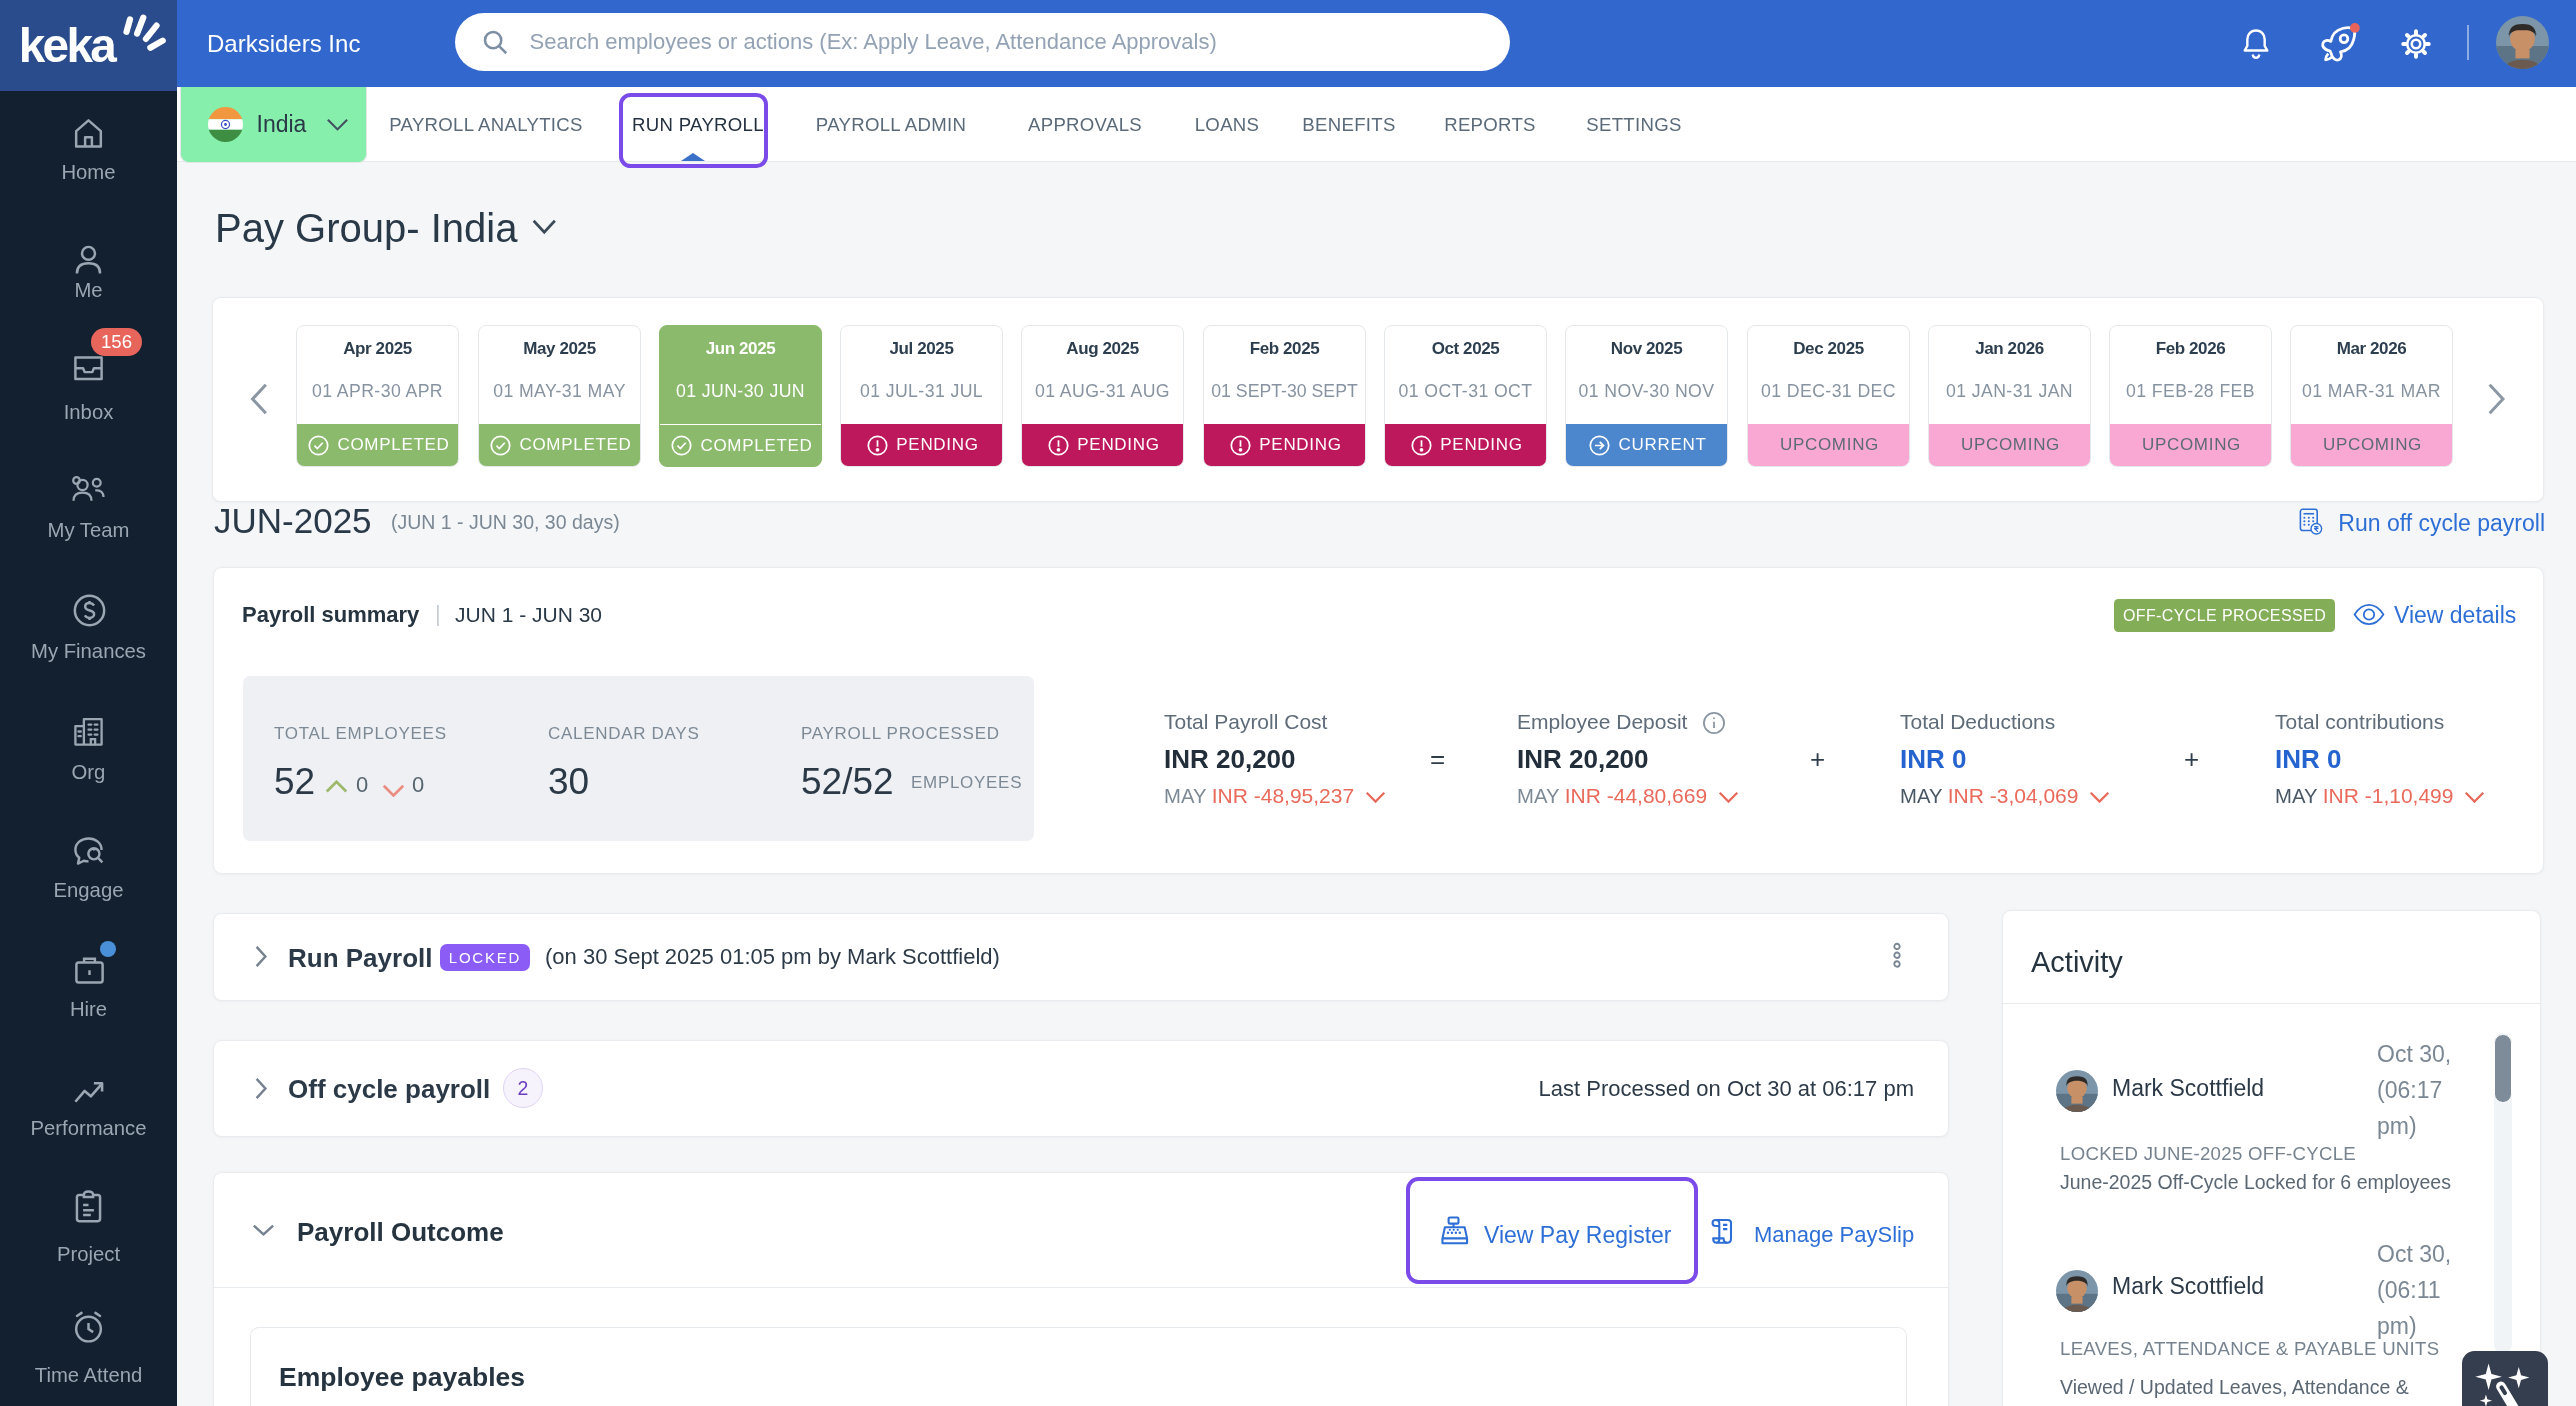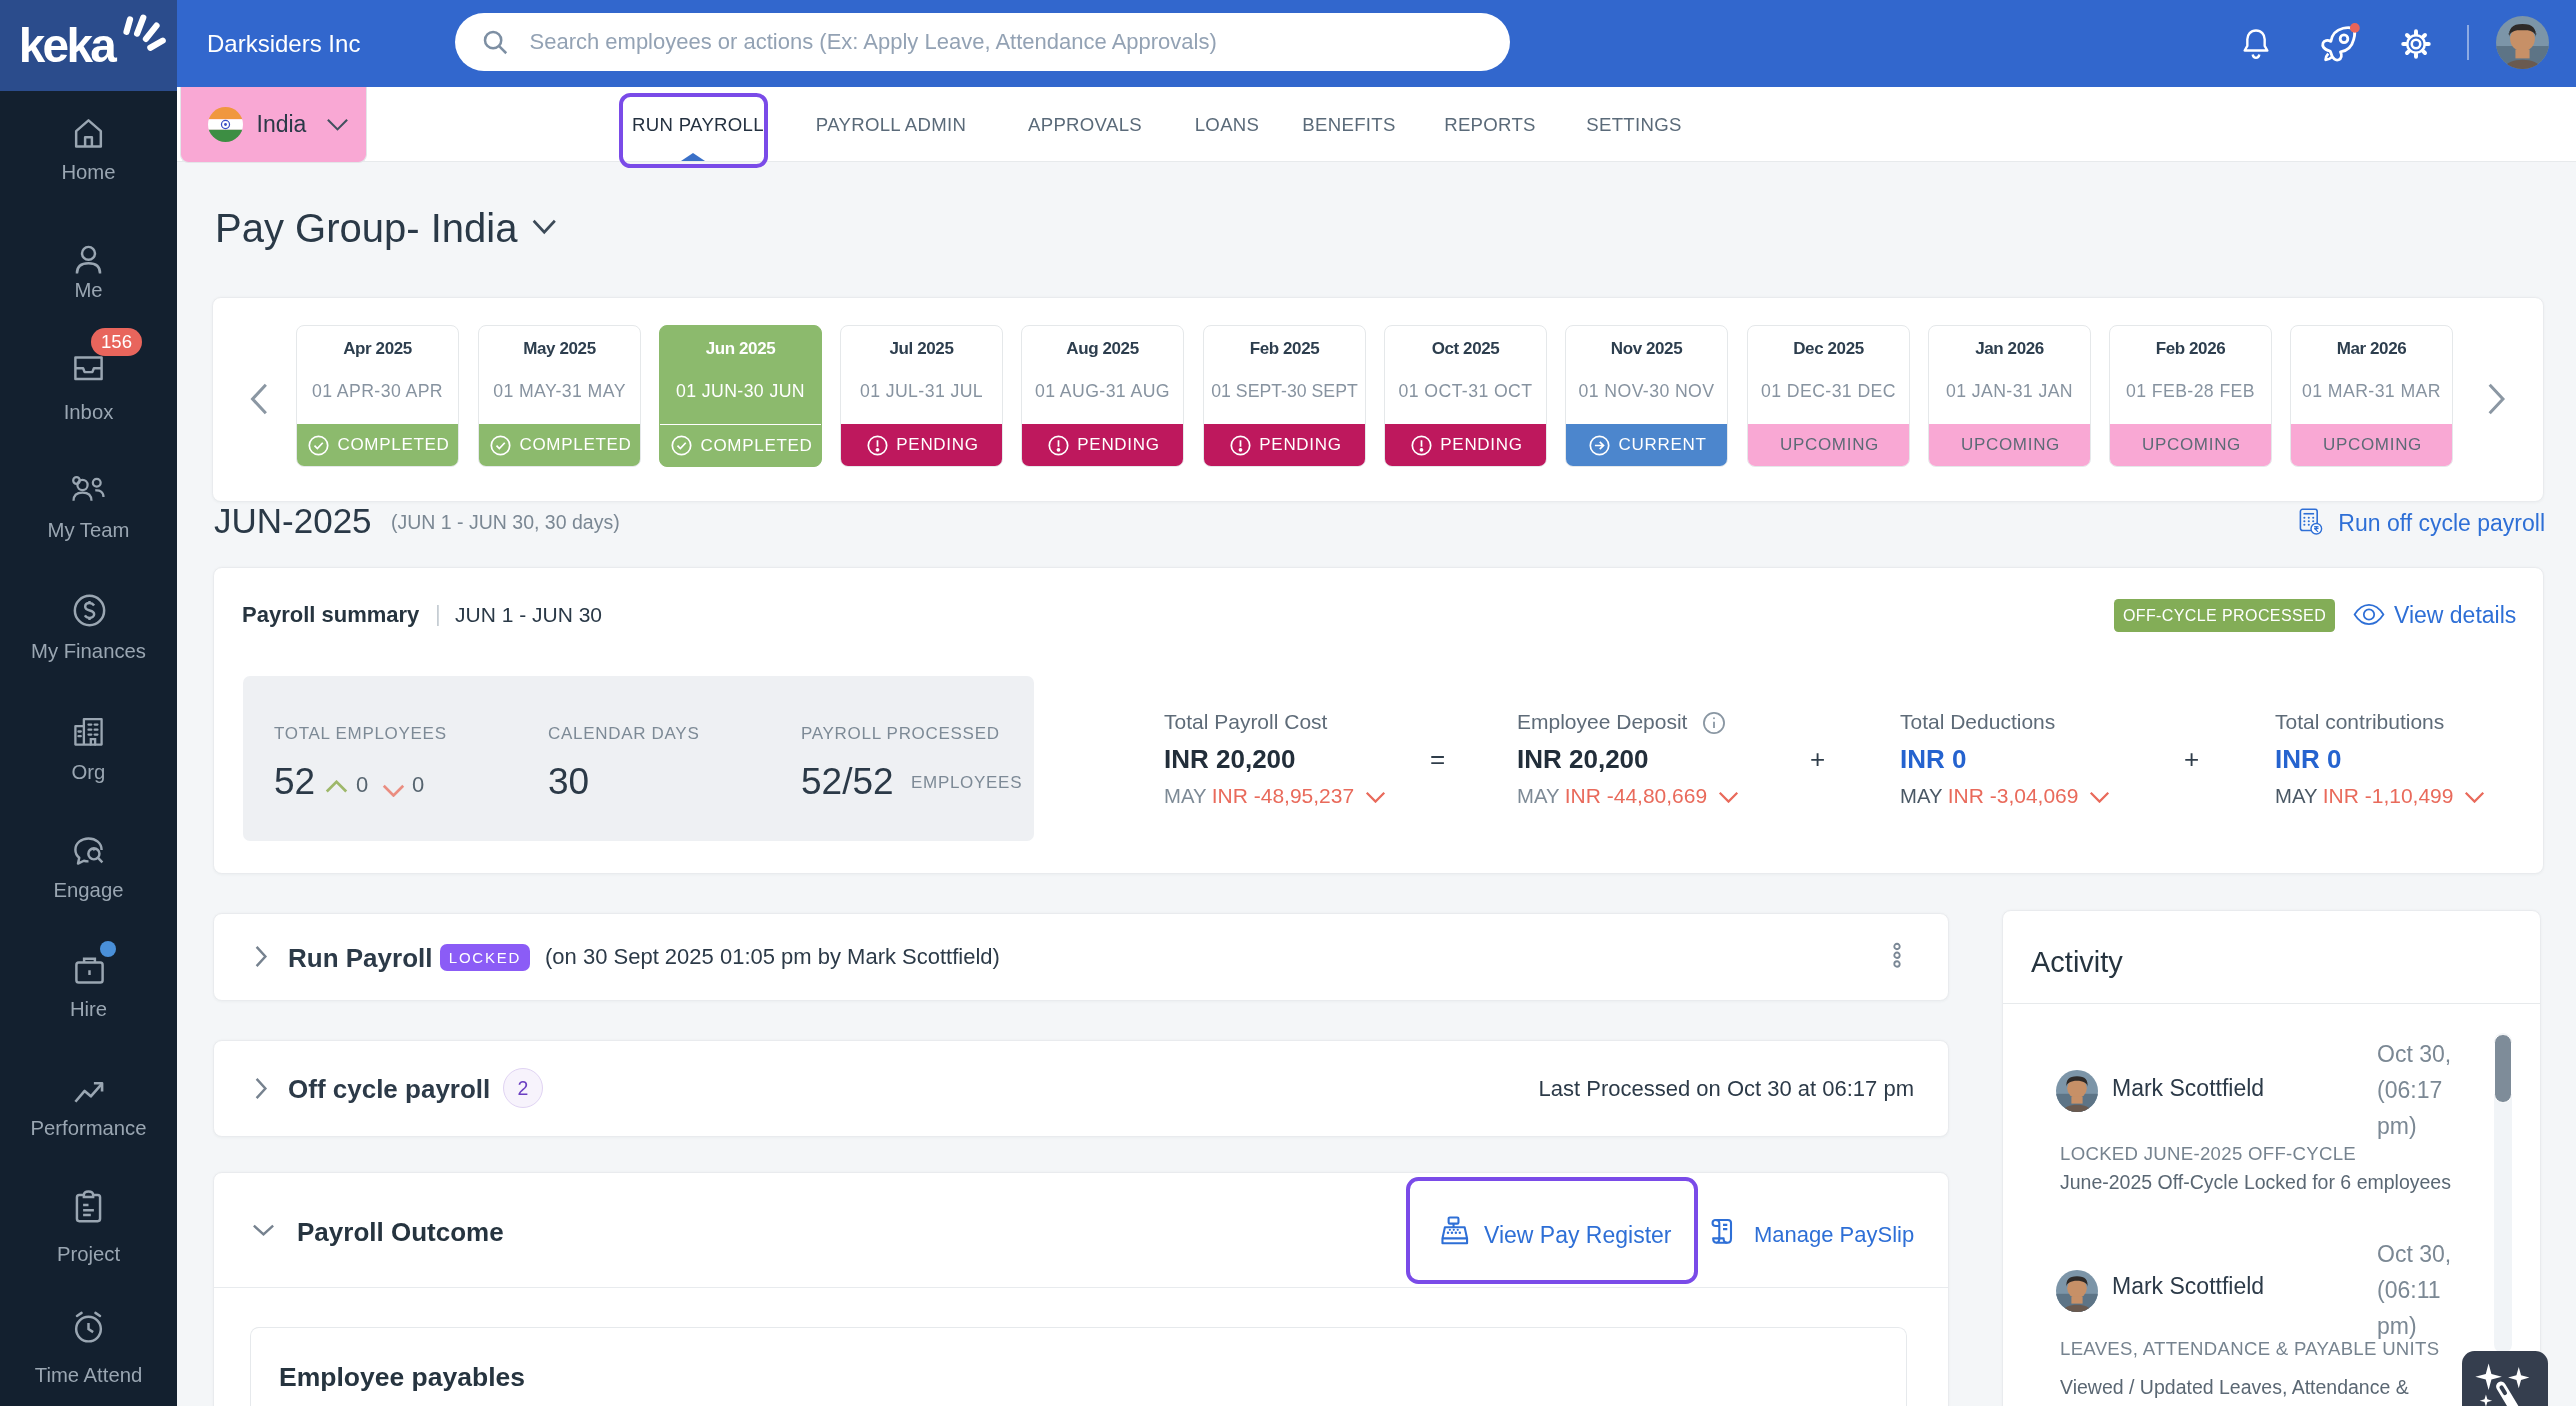--- a/index.html
+++ b/index.html
@@ -12,21 +12,21 @@
 #kekablock { position:absolute; left:0; top:0; width:177px; height:91px; background:#2b4c8c; z-index:3; }
 #company { position:absolute; left:207px; top:0; height:87px; line-height:87px; color:#fff; font-size:24px; }
 #search { position:absolute; left:455px; top:13.3px; width:1055px; height:58px; background:#fff; border-radius:30px; display:flex; align-items:center; }
 #search .ph { color:#93a2b4; font-size:22px; margin-left:19.5px; }
 
 #sidebar { position:absolute; left:0; top:91px; width:177px; height:1315px; background:#13202f; z-index:2; }
 .slb { left:0; width:177px; text-align:center; color:#9aa6b2; font-size:20.3px; z-index:3; }
 
 #navrow { position:absolute; left:177px; top:87px; width:2399px; height:75px; background:#fff; border-bottom:0.9px solid #e7eaec; }
 .tab { position:absolute; top:87px; height:75px; line-height:75px; font-size:18.6px; letter-spacing:0.3px; color:#5a6a79; white-space:nowrap; transform:translateX(-50%); }
-#indiabox { position:absolute; left:180px; top:87px; width:187px; height:76px; background:#f9a8d4; border:0.9px solid #e3e6e9; border-top:none; border-radius:0 0 8.8px 8.8px; z-index:4; display:flex; align-items:center; }
+#indiabox { position:absolute; left:180px; top:87px; width:187px; height:76px; background:#86efac; border:0.9px solid #e3e6e9; border-top:none; border-radius:0 0 8.8px 8.8px; z-index:4; display:flex; align-items:center; }
 #purplerect { position:absolute; left:619px; top:93px; width:149px; height:75px; border:4.4px solid #7a4be8; border-radius:11.5px; z-index:5; }
 #navtri { position:absolute; left:681px; top:153px; width:0; height:0; border-left:12.4px solid transparent; border-right:12.4px solid transparent; border-bottom:8.8px solid #3a70c8; z-index:6; }
 
 .card { position:absolute; background:#fff; border:0.9px solid #e9ebee; border-radius:8.8px; box-shadow:0 0.9px 2.7px rgba(20,40,60,0.04); }
 
 .mcard { position:absolute; top:325px; width:163px; height:142px; background:#fff; border:0.9px solid #e5e8ea; border-radius:8px; overflow:hidden; }
 .mcard .t { margin-top:13.3px; text-align:center; font-size:17px; font-weight:bold; letter-spacing:-0.4px; color:#2d3e4e; }
 .mcard .s { margin-top:22px; text-align:center; font-size:17.7px; color:#8793a0; letter-spacing:0.4px; white-space:nowrap; }
 .mcard .st { position:absolute; left:0; bottom:0; width:163px; height:42px; display:flex; align-items:center; justify-content:center; font-size:17px; letter-spacing:0.7px; color:#fff; gap:7px; white-space:nowrap; }
 .st.completed { background:#8cba6d; }
@@ -169,20 +169,21 @@
   </svg>
   <div class="abs slb" style="top:1243px">Project</div>
   <svg class="abs" style="left:70px;top:1309px;z-index:3" width="37" height="37" viewBox="0 0 24 24" fill="none" stroke="#9aa6b2" stroke-width="1.6">
     <circle cx="12" cy="13" r="8"></circle>
     <path d="M12 9 L12 13 L15 15"></path>
     <path d="M4.5 4.5 L7.5 2.5 M19.5 4.5 L16.5 2.5" stroke-linecap="round"></path>
   </svg>
   <div class="abs slb" style="top:1364px">Time Attend</div>
   </g>
   <div id="navrow"></div>
+  <div class="tab" style="left:486px">PAYROLL ANALYTICS</div>
   <div class="tab" style="left:698px;color:#243140">RUN PAYROLL</div>
   <div class="tab" style="left:891px">PAYROLL ADMIN</div>
   <div class="tab" style="left:1085px">APPROVALS</div>
   <div class="tab" style="left:1227px">LOANS</div>
   <div class="tab" style="left:1349px">BENEFITS</div>
   <div class="tab" style="left:1490px">REPORTS</div>
   <div class="tab" style="left:1634px">SETTINGS</div>
   <div id="purplerect"></div>
   <div id="navtri"></div>
   <div id="indiabox">

